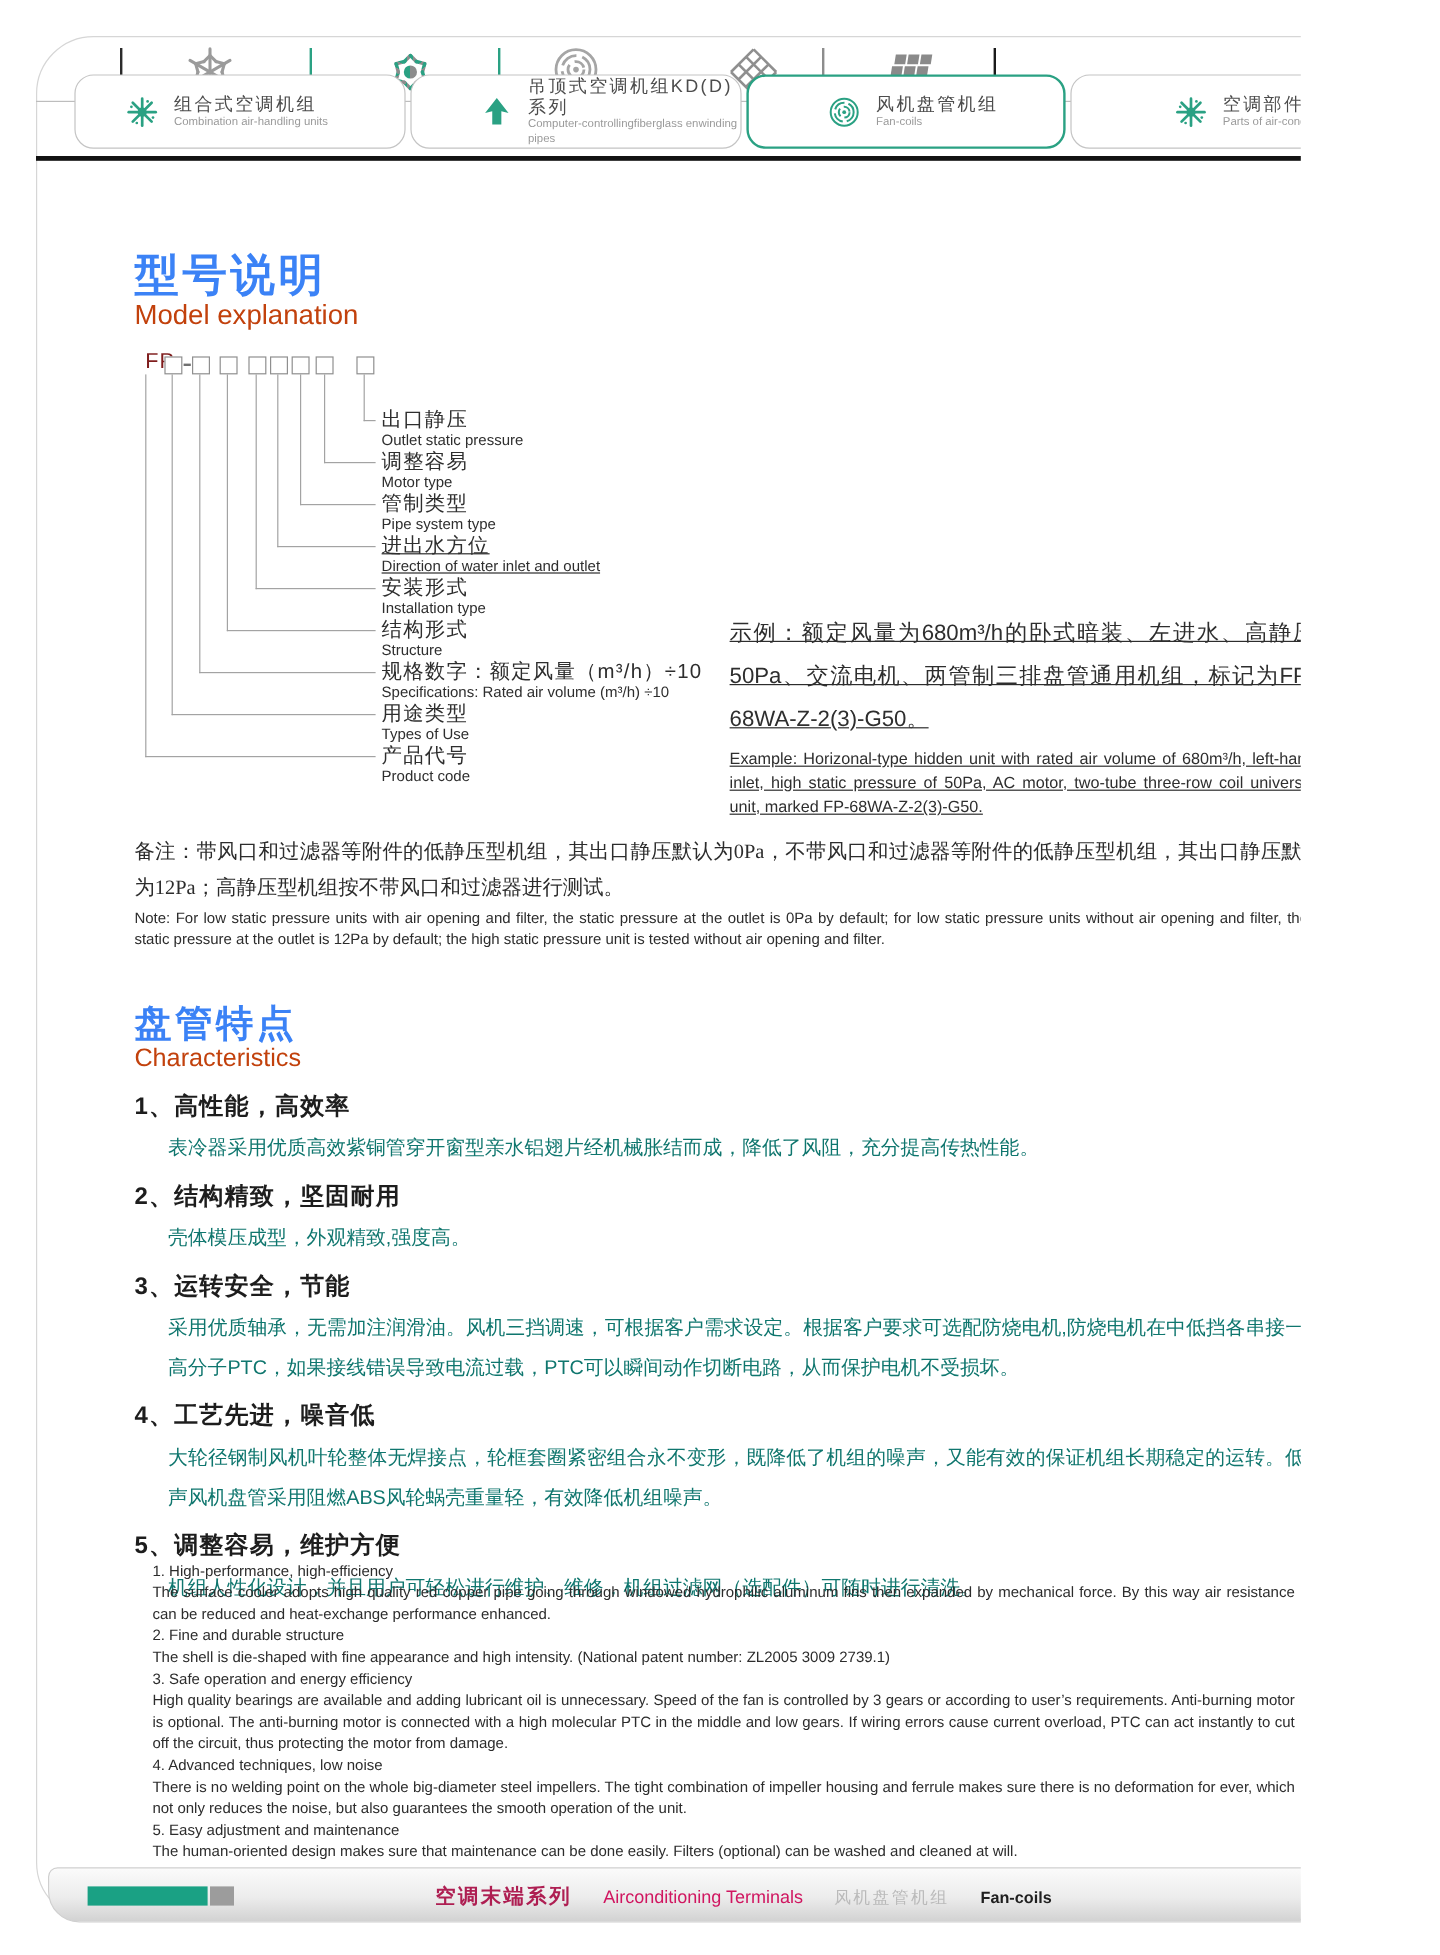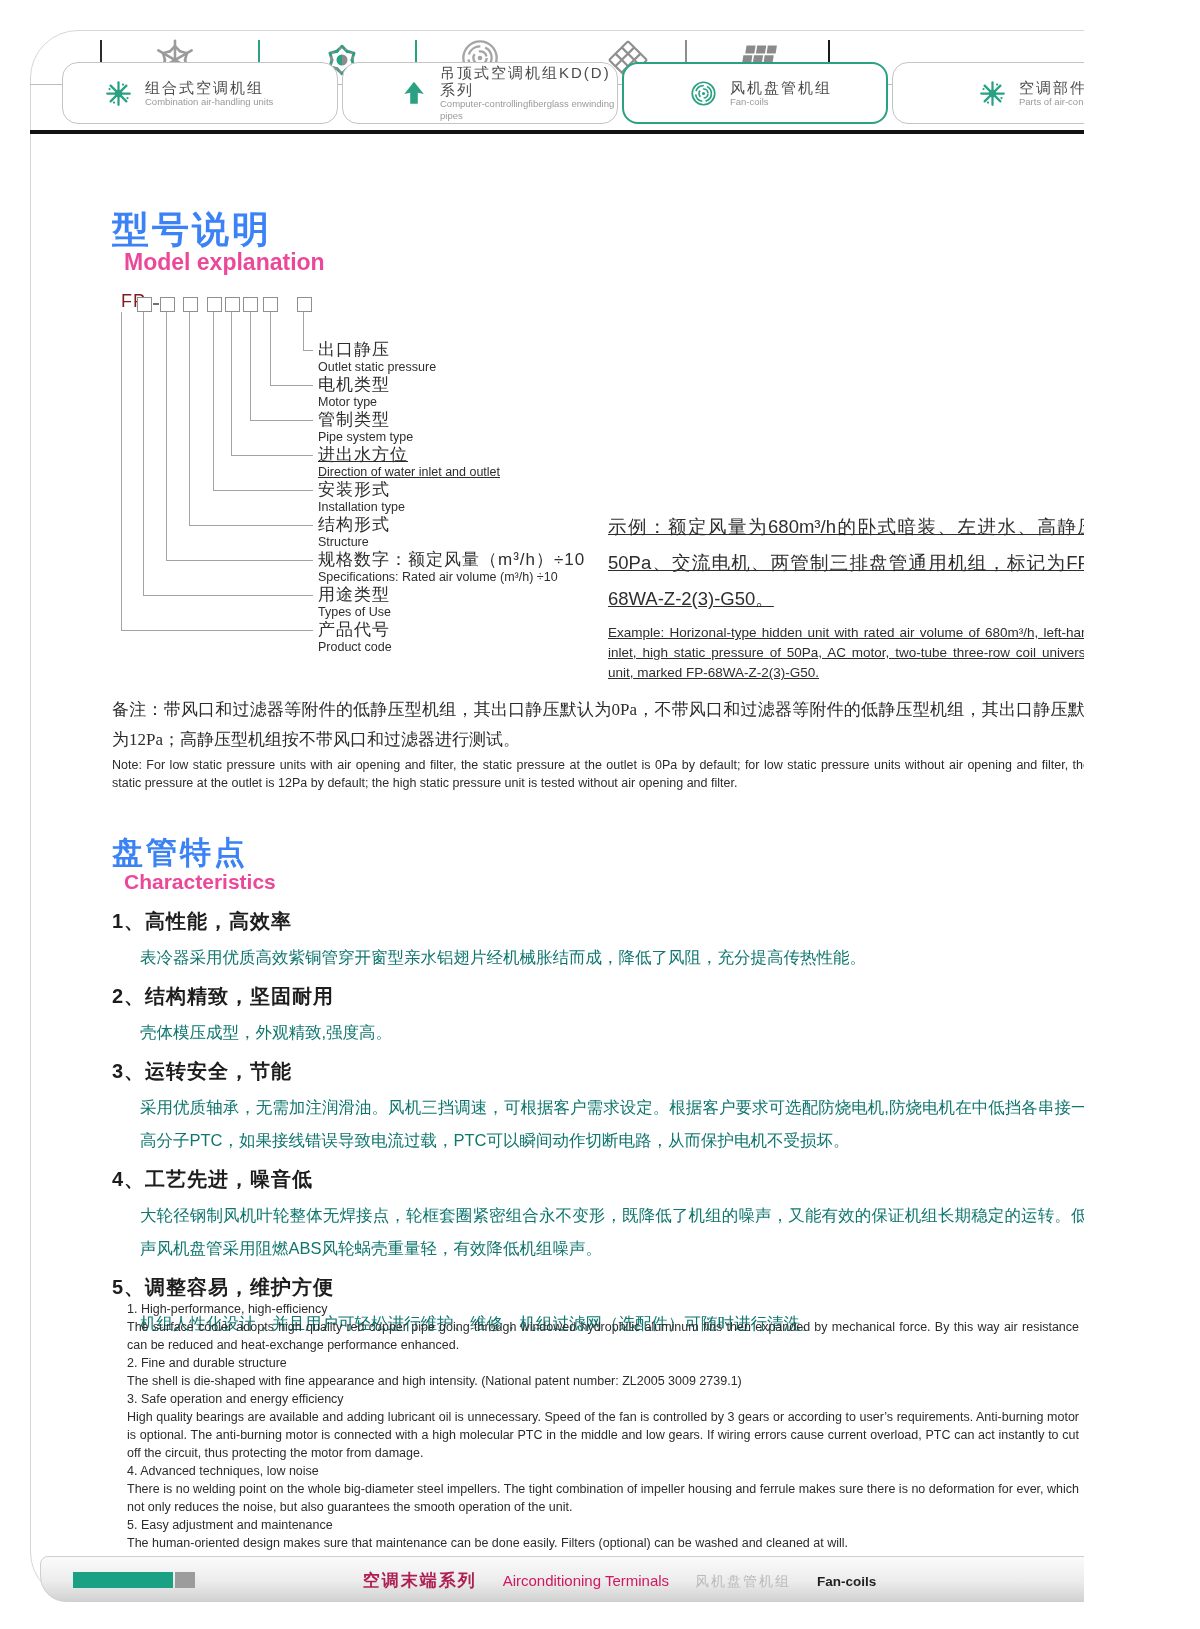--- a/index.html
+++ b/index.html
@@ -14,21 +14,21 @@
   .band-line{position:absolute;left:30px;top:84px;width:1170px;height:1px;background:#bdbdbd;}
   
   .tab{position:absolute;top:62px;height:62px;background:#fff;border:1px solid #c4c4c4;
        border-radius:16px;display:flex;align-items:center;gap:13px;box-sizing:border-box;}
   .tab.active{border:2px solid #2aa183;}
   .tab .lbl-cn{font-size:15px;color:#4c4c4c;letter-spacing:2px;line-height:17px;}
   .tab .lbl-en{font-size:9.5px;color:#9a9a9a;line-height:12px;}
   .black-rule{position:absolute;left:30px;top:130px;width:1170px;height:4px;background:#121212;}
   
   .h-cn{position:absolute;left:112px;color:#3b82f6;font-weight:700;letter-spacing:3px;}
-  .h-en{position:absolute;left:124px;color:#ec4899;font-weight:700;}
+  .h-en{position:absolute;left:112px;color:#c2410c;font-weight:400;}
   
   .fp{position:absolute;left:121px;top:291px;font-size:18px;color:#7f1d1d;letter-spacing:1px;}
   .mbox{position:absolute;top:297px;width:15px;height:15px;border:1.5px solid #8f8f8f;
         box-sizing:border-box;background:#fff;}
   .mdash{position:absolute;left:153px;top:303px;width:6px;height:2px;background:#6f6f6f;}
   .conn{position:absolute;top:312px;border-left:1px solid #a3a3a3;border-bottom:1px solid #a3a3a3;}
   .dlabel{position:absolute;left:318px;}
   .dlabel .cn{font-size:17px;line-height:20px;color:#2e2e2e;letter-spacing:1px;}
   .dlabel .en{font-size:12.5px;line-height:15px;color:#2e2e2e;}
   .example{position:absolute;left:608px;top:509px;width:488px;text-decoration:underline;}
@@ -244,21 +244,21 @@
   <div class="conn" style="left:189px;width:123px;height:213px;"></div>
   <div class="conn" style="left:166px;width:146px;height:248px;"></div>
   <div class="conn" style="left:143px;width:169px;height:283px;"></div>
   <div class="conn" style="left:121px;width:191px;height:318px;"></div>
 
   <div class="dlabel" style="top:340px;">
     <div class="cn">出口静压</div>
     <div class="en">Outlet static pressure</div>
   </div>
   <div class="dlabel" style="top:375px;">
-    <div class="cn">电机类型</div>
+    <div class="cn">调整容易</div>
     <div class="en">Motor type</div>
   </div>
   <div class="dlabel" style="top:410px;">
     <div class="cn">管制类型</div>
     <div class="en">Pipe system type</div>
   </div>
   <div class="dlabel" style="top:445px;text-decoration:underline;">
     <div class="cn">进出水方位</div>
     <div class="en">Direction of water inlet and outlet</div>
   </div>

